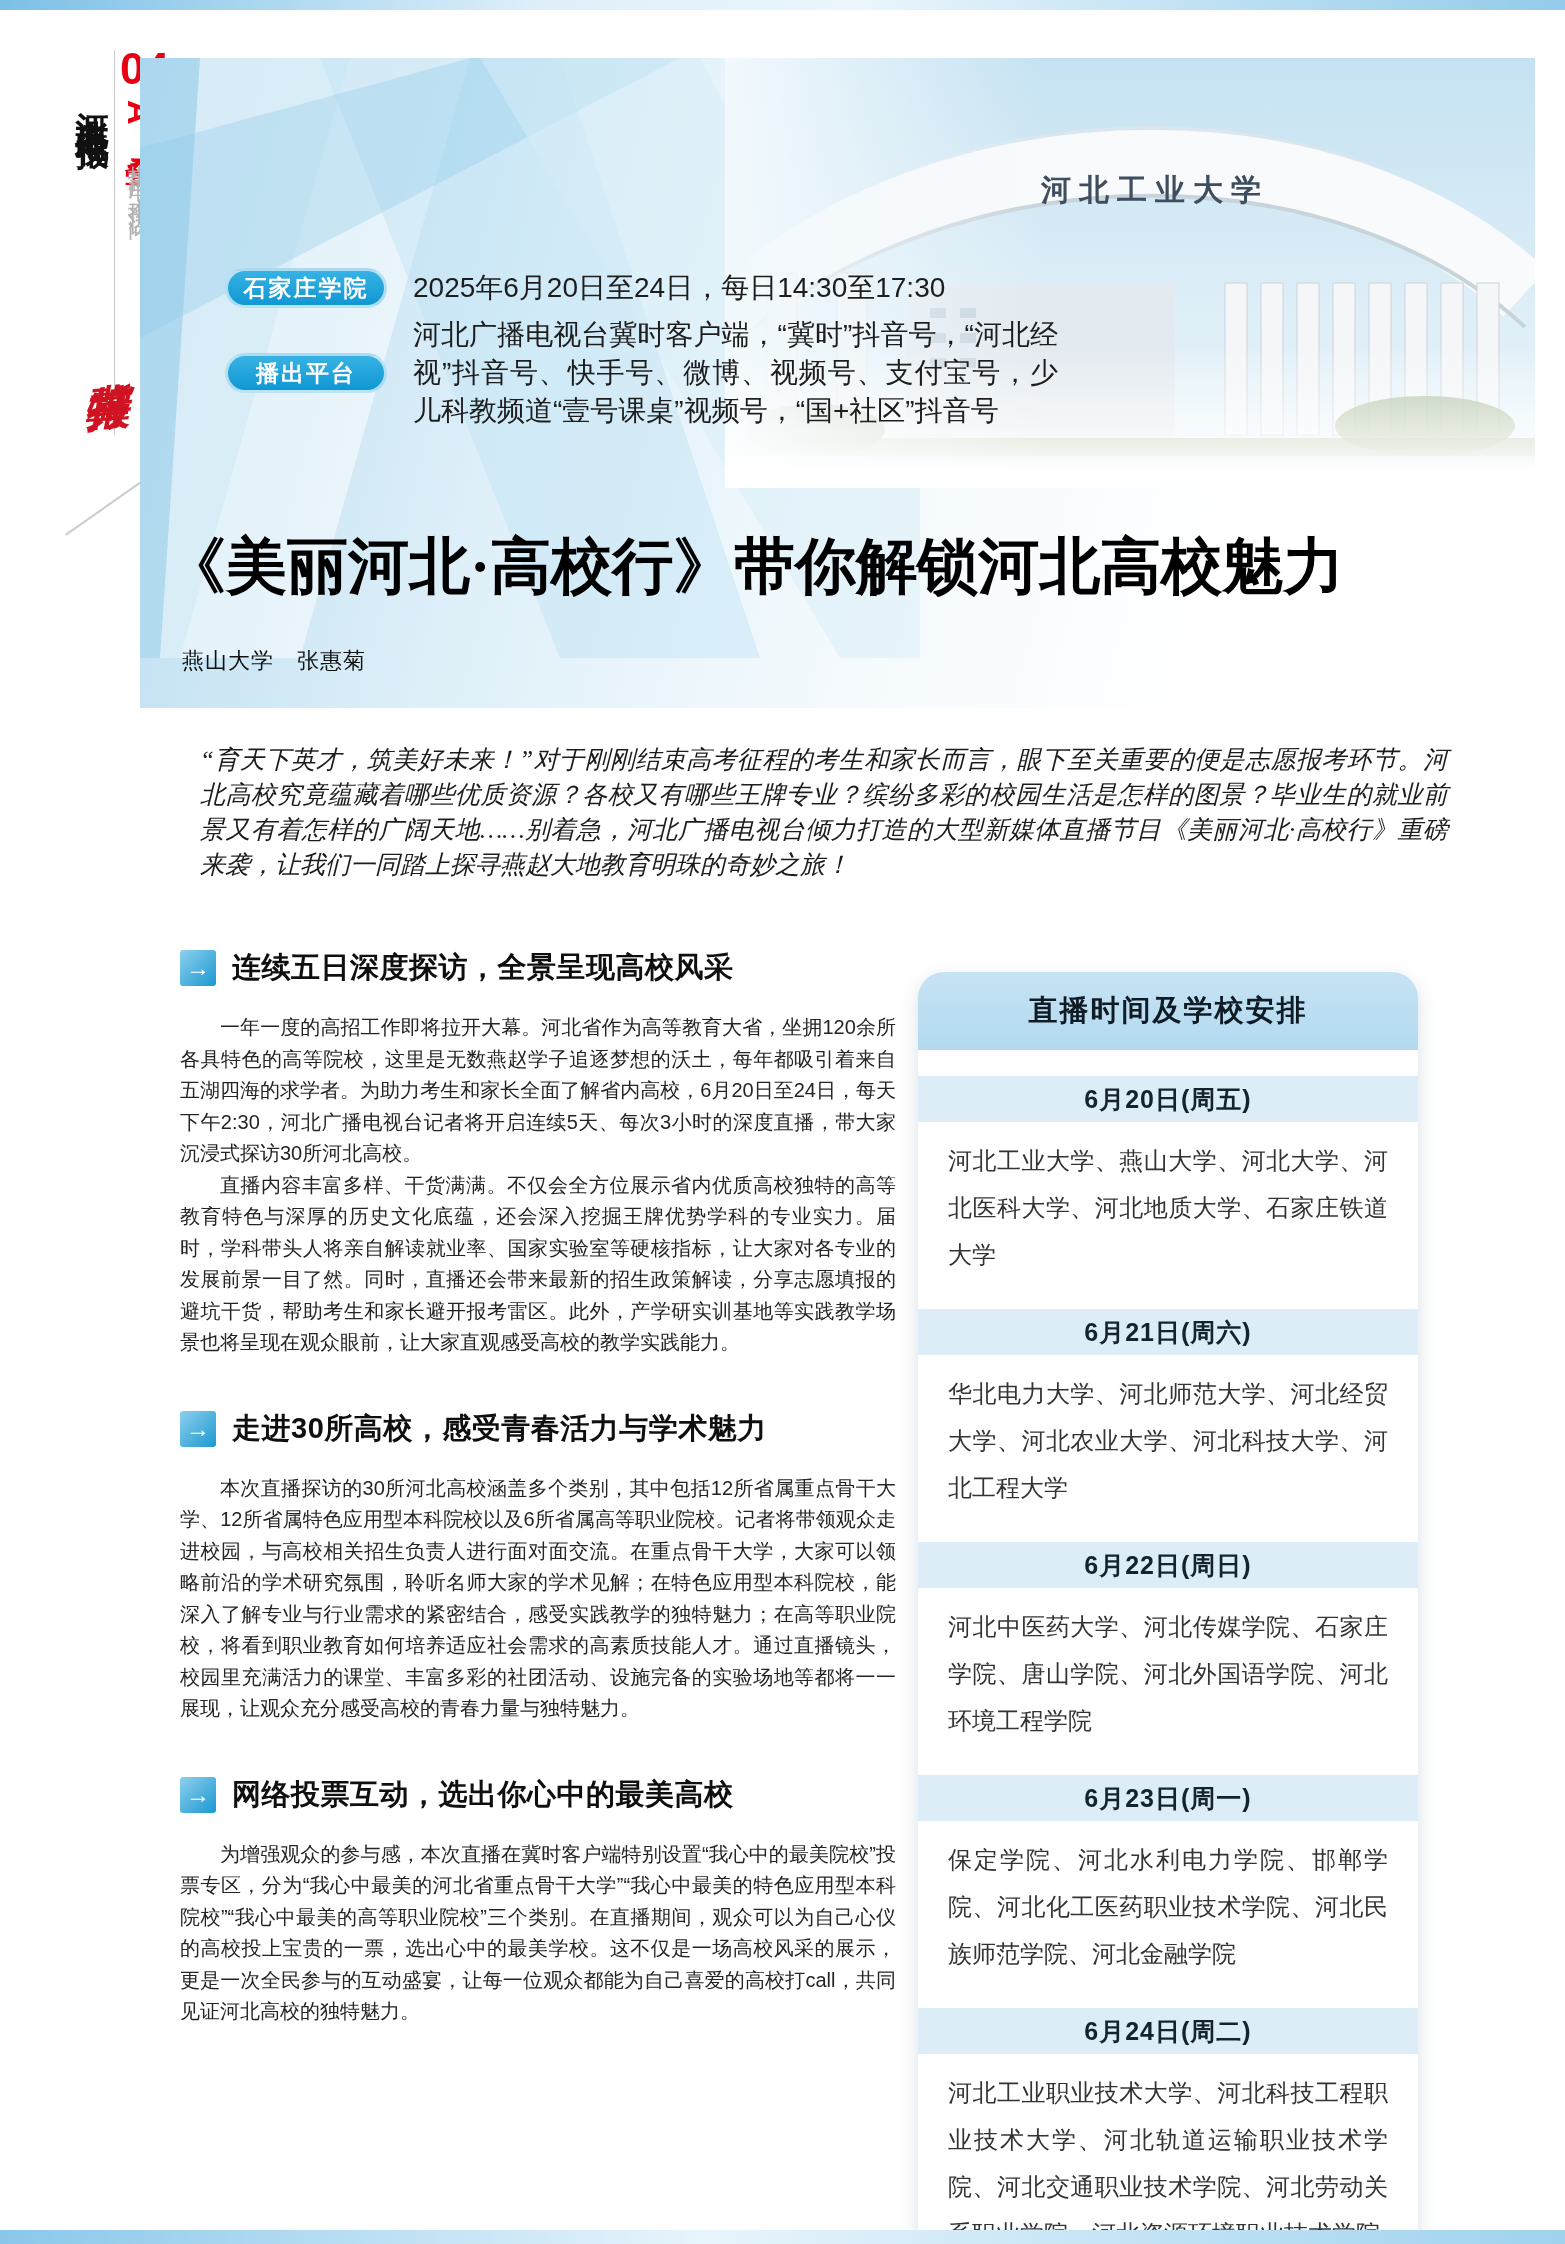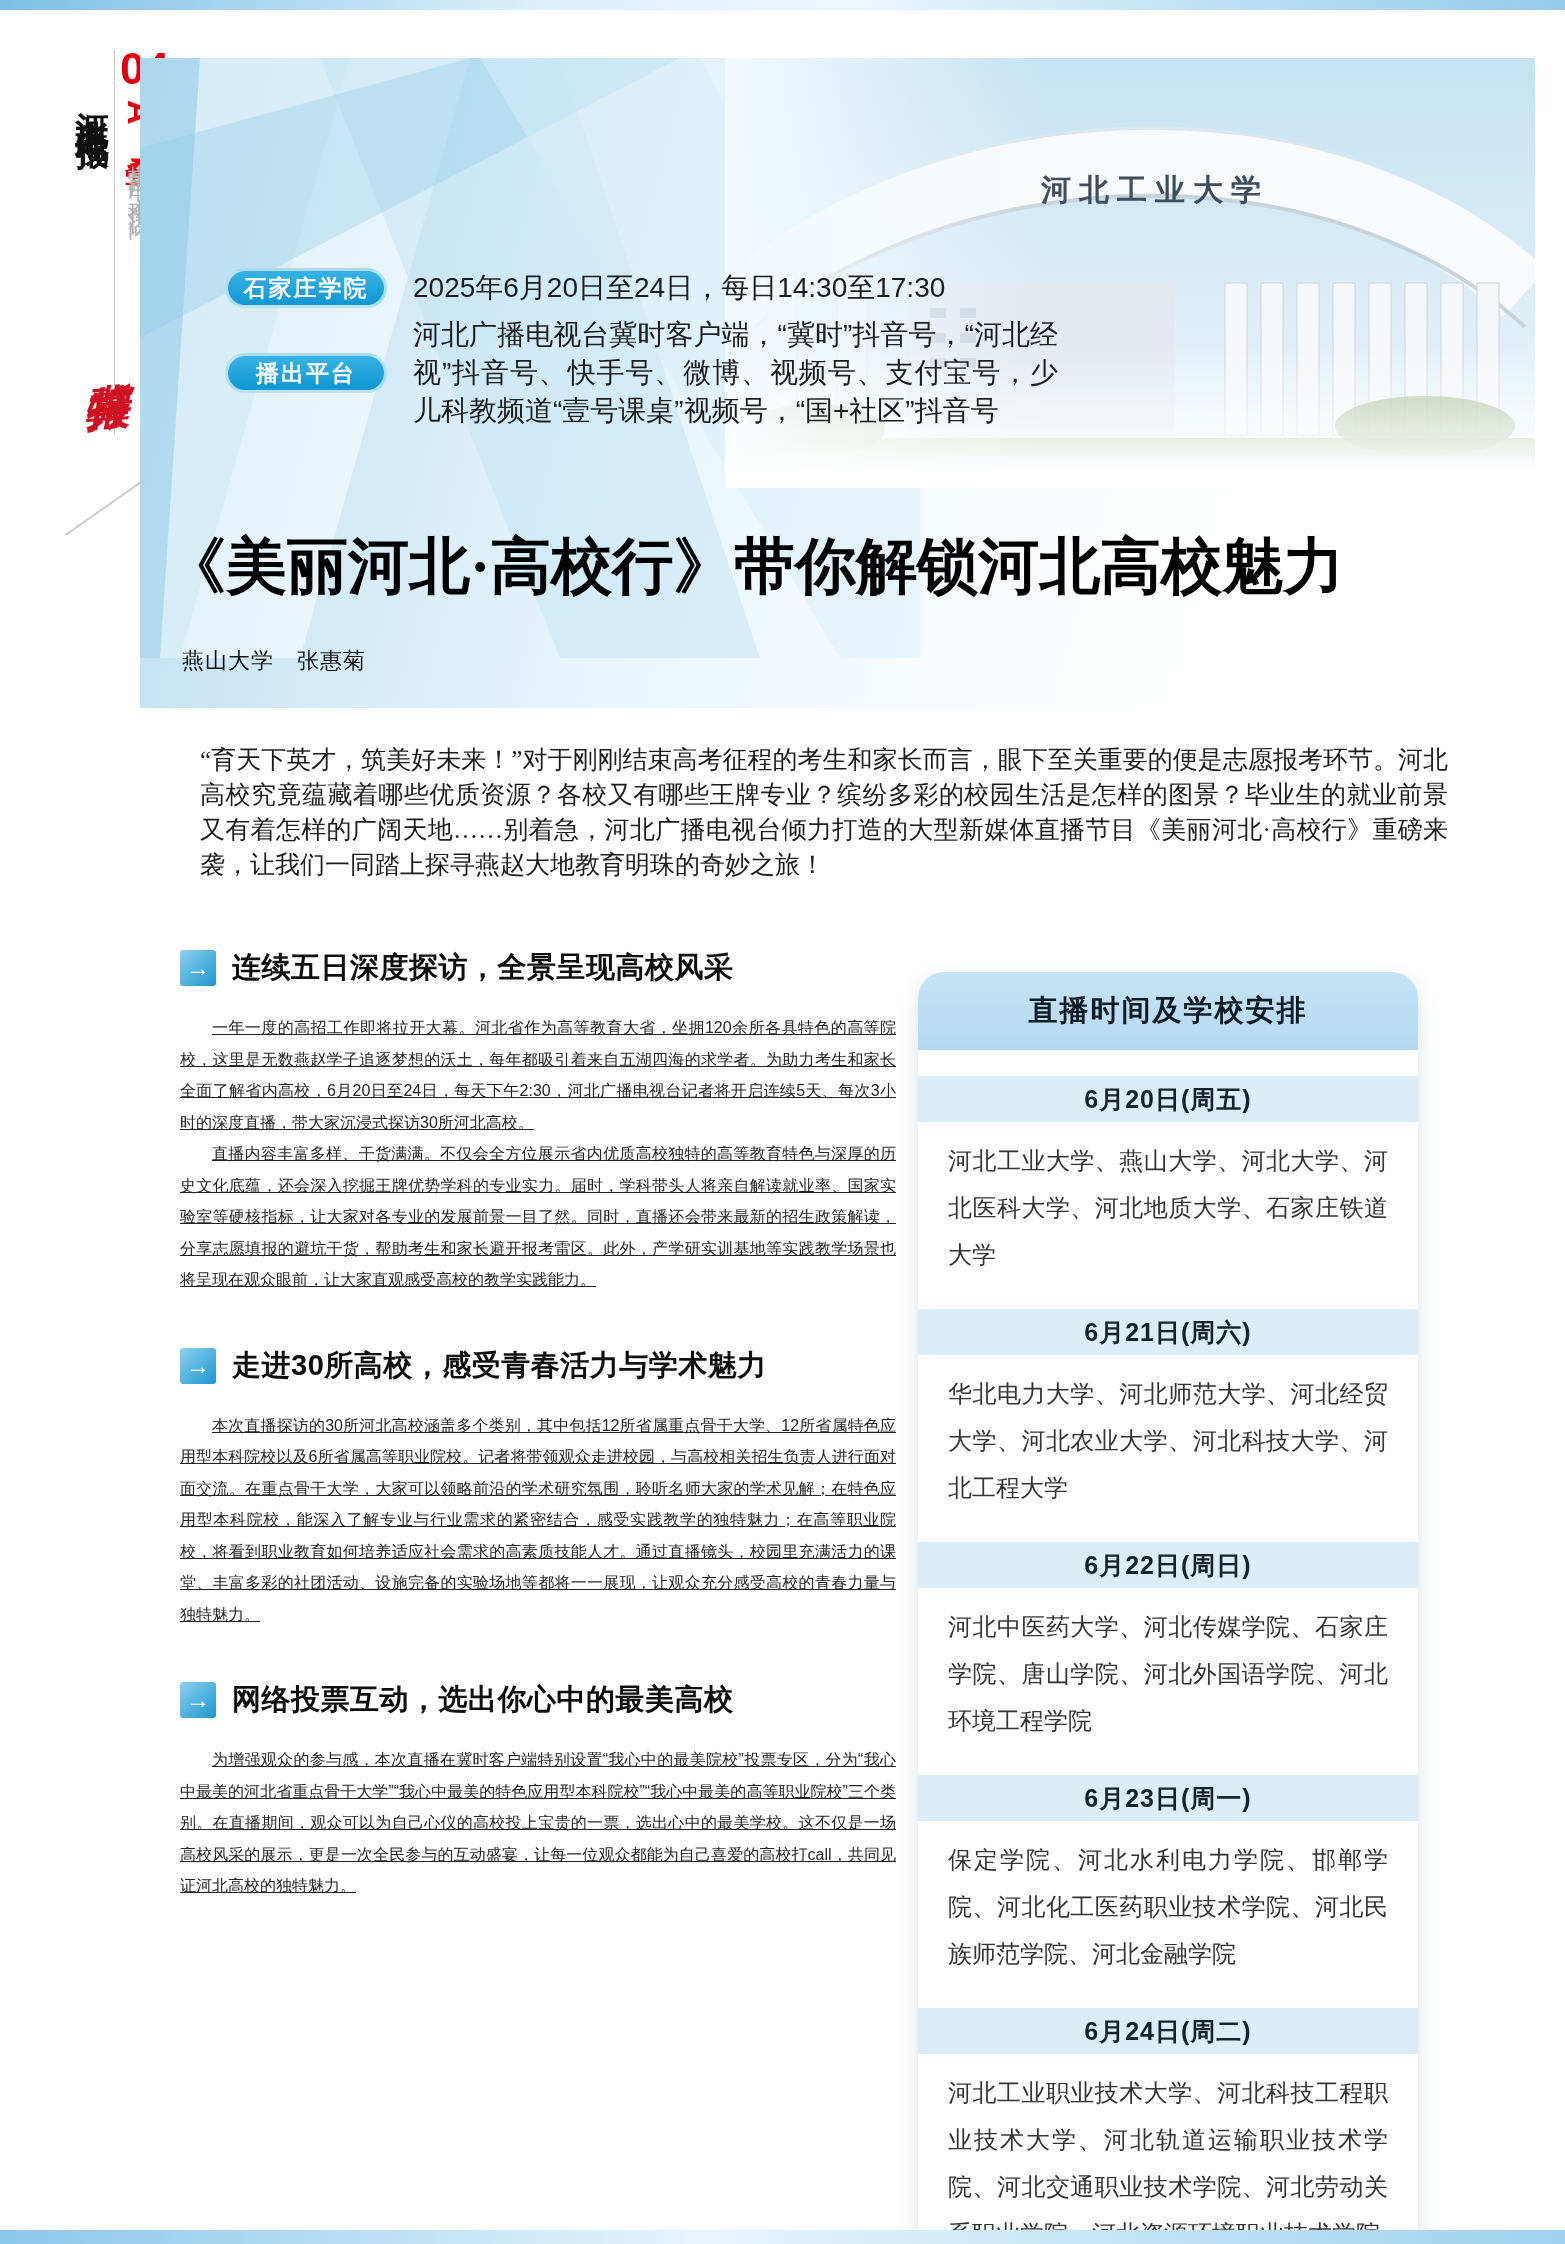--- a/index.html
+++ b/index.html
@@ -50,33 +50,33 @@
         color:#fff;font-size:23px;font-weight:bold;letter-spacing:2px;}
   .info-text{font-size:28px;color:#1d1d1d;line-height:38px;}
   .info-text.platform{width:645px;text-align:justify;}
   .headline{position:absolute;left:25px;top:468px;margin:0;width:1360px;white-space:nowrap;
         font-family:"Liberation Serif","DejaVu Serif",serif;font-weight:900;
         font-size:61px;letter-spacing:0px;color:#000;}
   .byline{position:absolute;left:42px;top:588px;font-size:22px;color:#111;letter-spacing:1px;}
 
   
   .intro{position:absolute;left:200px;top:742px;width:1248px;margin:0;
-        font-family:"Liberation Serif","DejaVu Serif",serif;
+        font-family:"Liberation Serif","DejaVu Serif",serif;font-style:italic;
         font-size:25px;line-height:35px;text-align:justify;color:#1c1c1c;}
 
   
   .left-col{position:absolute;left:180px;top:948px;width:716px;}
   .sec{margin-bottom:50px;}
   .sec-head{display:flex;align-items:center;gap:16px;margin-bottom:24px;}
   .arrow-ic{width:36px;height:36px;flex:0 0 36px;border-radius:3px;
         display:flex;align-items:center;justify-content:center;
         background:linear-gradient(135deg,#8ed0ee,#1b98d0);
         color:#fff;font-size:24px;font-weight:bold;}
   .sec-head h2{margin:0;font-size:29px;font-weight:bold;color:#0f0f0f;letter-spacing:0.5px;}
-  .sec p{margin:0;font-size:16px;line-height:31.5px;text-align:justify;text-indent:2em;color:#242424;text-decoration:underline;}
+  .sec p{margin:0;font-size:20px;line-height:31.5px;text-align:justify;text-indent:2em;color:#242424;}
 
   
   .card{position:absolute;left:918px;top:972px;width:500px;background:#fff;
         border-radius:26px;box-shadow:0 6px 18px rgba(120,150,170,.28);padding-bottom:42px;}
   .card-head{height:78px;border-radius:26px 26px 0 0;
         background:linear-gradient(180deg,#c6e3f4,#b3d9ef);
         display:flex;align-items:center;justify-content:center;
         font-size:29px;font-weight:bold;color:#0f1c26;letter-spacing:2px;}
   .date-band{height:46px;margin-top:26px;background:#dcedf8;
         display:flex;align-items:center;justify-content:center;

